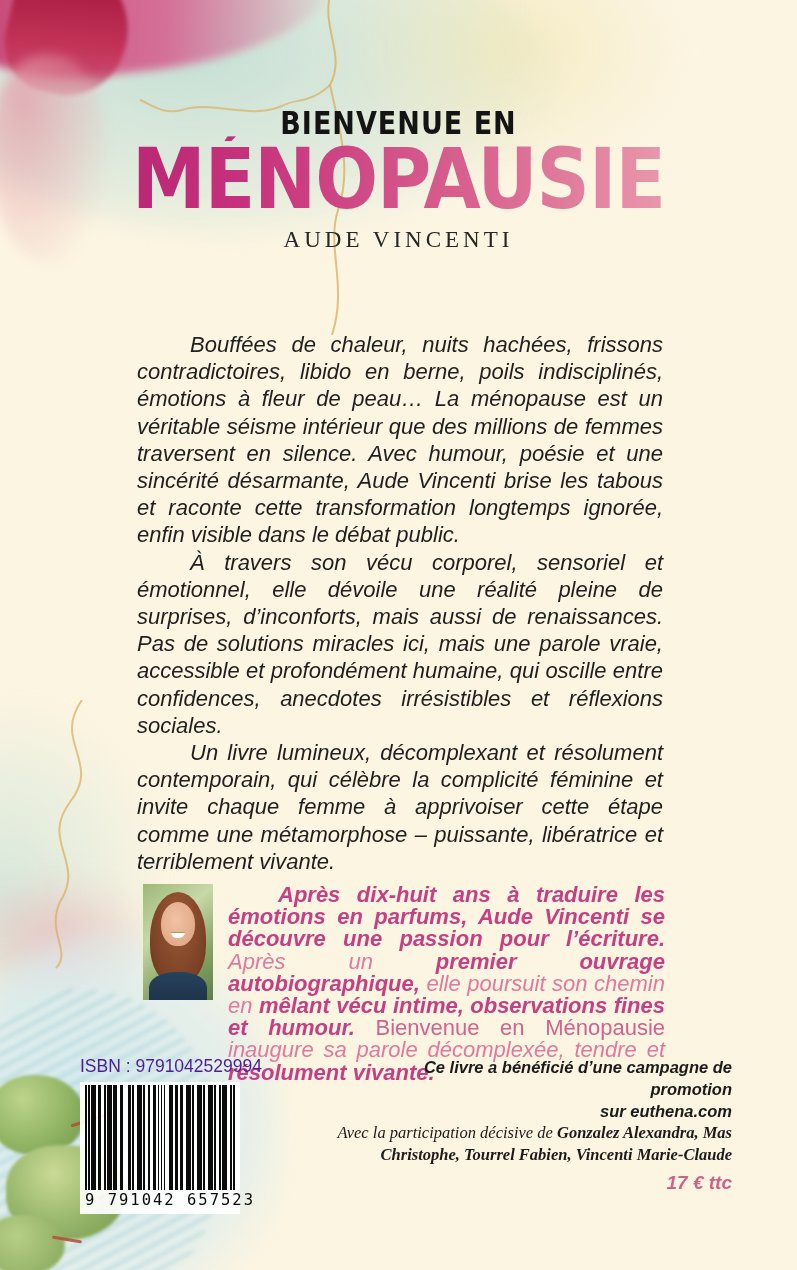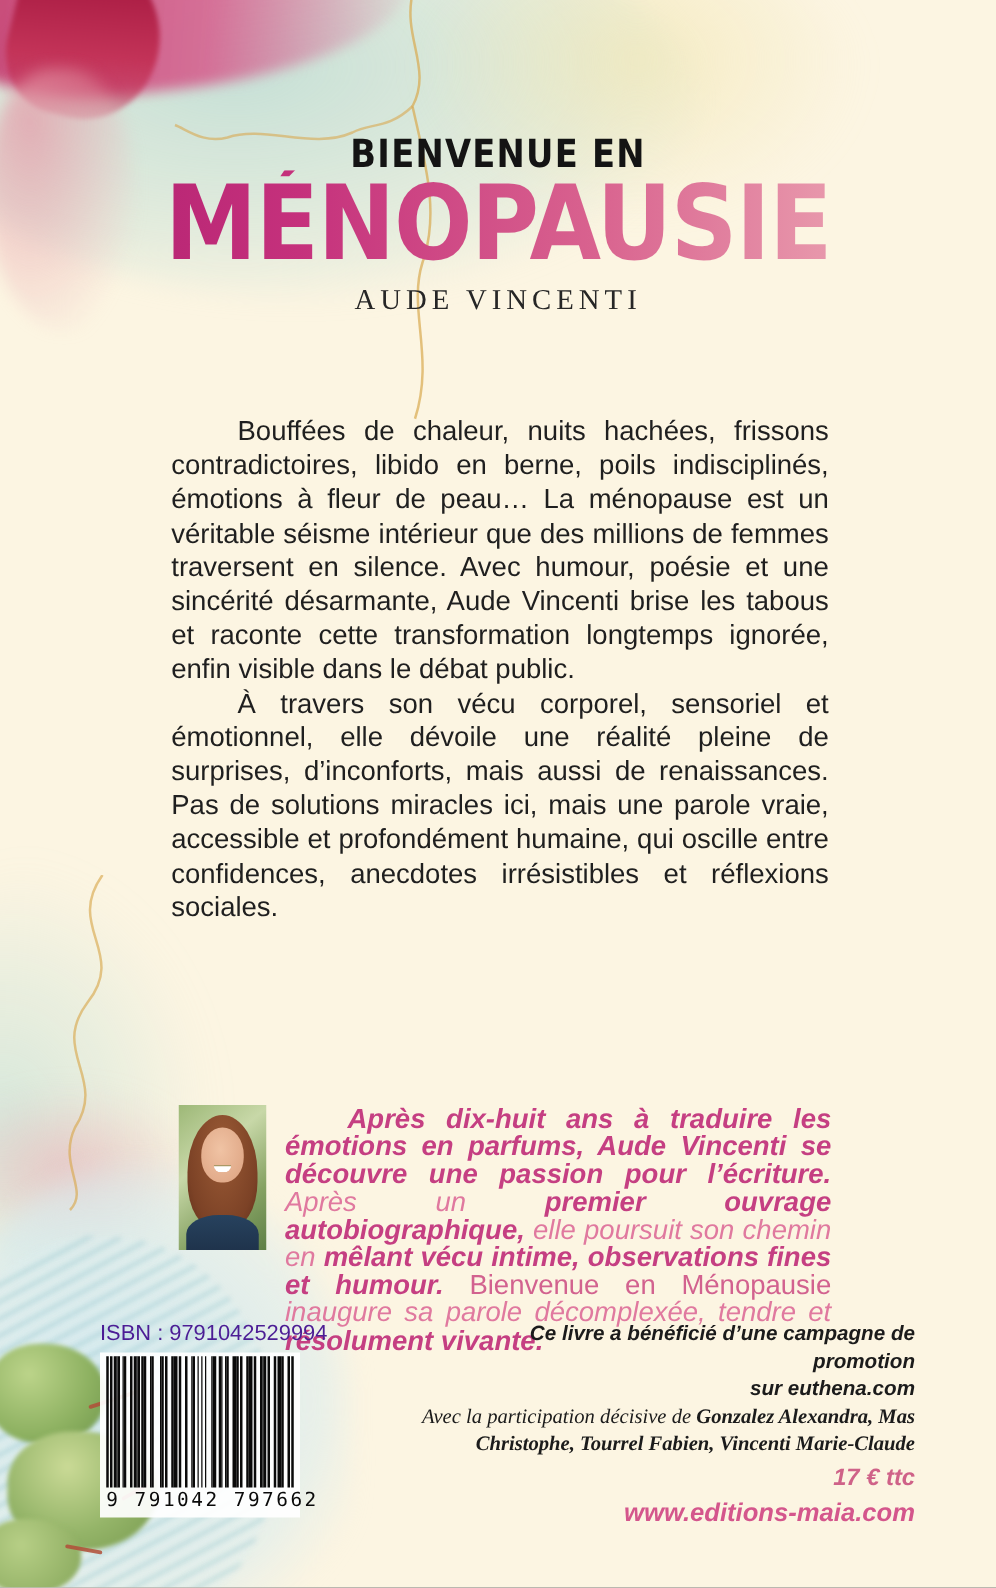--- a/index.html
+++ b/index.html
@@ -56,21 +56,21 @@
     letter-spacing:1px; color:#141414; transform:scaleY(1.15); }
   .main-title { font-family:"DejaVu Sans", sans-serif; font-weight:900; font-size:74px;
     letter-spacing:-1px; line-height:1.05; margin-top:2px; transform:scaleY(1.12);
     background:linear-gradient(90deg, #ad1c6e, #c5317c 30%, #d9638f 60%, #e795aa 82%, #edafbb);
     -webkit-background-clip:text; background-clip:text; color:transparent; }
   .author-name { font-family:"Liberation Serif", serif; font-size:23px; letter-spacing:4px;
     color:#262626; margin-top:8px; }
   
   .synopsis { position:absolute; left:137px; top:331px; width:526px;
     font-size:22px; line-height:27.2px; color:#1f1f1f; text-align:justify; }
-  .synopsis p { text-indent:53px; }
+  .synopsis p { text-indent:53px;font-style:italic; }
   
   .bio-row { position:absolute; left:143px; top:884px; width:522px; display:flex; gap:15px; }
   .photo { flex:0 0 70px; height:116px; position:relative; overflow:hidden;
     background:linear-gradient(140deg,#9db877 0%, #c8d8a8 35%, #86a263 70%, #5d7f46 100%); }
   .photo .hair { position:absolute; left:7px; top:8px; width:56px; height:92px; border-radius:50% 50% 42% 42%;
     background:radial-gradient(ellipse at 50% 30%, #9a5a35, #7c4226 70%, #5f2f1a); }
   .photo .face { position:absolute; left:18px; top:18px; width:34px; height:44px; border-radius:50% 50% 46% 46%;
     background:radial-gradient(ellipse at 45% 40%, #f0c3a4, #e0a887 80%); }
   .photo .smile { position:absolute; left:28px; top:48px; width:14px; height:6px; border-radius:0 0 10px 10px;
     background:#fff; border-top:1.5px solid #a96; }
@@ -130,20 +130,21 @@
 
   <div class="title-block">
     <div class="kicker">BIENVENUE EN</div>
     <div class="main-title">MÉNOPAUSIE</div>
     <div class="author-name">AUDE VINCENTI</div>
   </div>
 
   <div class="synopsis">
     <p>Bouffées de chaleur, nuits hachées, frissons contradictoires, libido en berne, poils indisciplinés, émotions à fleur de peau… La ménopause est un véritable séisme intérieur que des millions de femmes traversent en silence. Avec humour, poésie et une sincérité désarmante, Aude Vincenti brise les tabous et raconte cette transformation longtemps ignorée, enfin visible dans le débat public.</p>
     <p>À travers son vécu corporel, sensoriel et émotionnel, elle dévoile une réalité pleine de surprises, d’inconforts, mais aussi de renaissances. Pas de solutions miracles ici, mais une parole vraie, accessible et profondément humaine, qui oscille entre confidences, anecdotes irrésistibles et réflexions sociales.</p>
+    <p>Un livre lumineux, décomplexant et résolument contemporain, qui célèbre la complicité féminine et invite chaque femme à apprivoiser cette étape comme une métamorphose – puissante, libératrice et terriblement vivante.</p>
   </div>
 
   <div class="bio-row">
     <div class="photo">
       <div class="hair"></div>
       <div class="face"></div>
       <div class="smile"></div>
       <div class="shirt"></div>
     </div>
     <p class="bio-text">
@@ -251,31 +252,30 @@
         <div class="bar off"></div>
         <div class="bar on"></div>
         <div class="bar on"></div>
         <div class="bar on"></div>
         <div class="bar off"></div>
         <div class="bar off"></div>
         <div class="bar on"></div>
         <div class="bar off"></div>
         <div class="bar on"></div>
       </div>
-    <div class="barcode-digits">9 791042 797662</div>
+    <div class="barcode-digits">9 791042 657523</div>
   </div>
 
   <div class="promo-block">
     <div class="promo-note">
       <span>Ce livre a bénéficié d’une campagne de promotion</span><br>
       <span>sur euthena.com</span>
     </div>
     <div class="participation-note">
       <span>Avec la participation décisive de </span><span class="names">Gonzalez Alexandra, Mas Christophe, Tourrel Fabien, Vincenti Marie-Claude</span>
     </div>
   </div>
 
   <div class="price-block">
     <div class="price">17 € ttc</div>
-    <div class="website">www.editions-maia.com</div>
   </div>
 
 </div>
 
 </body></html>

